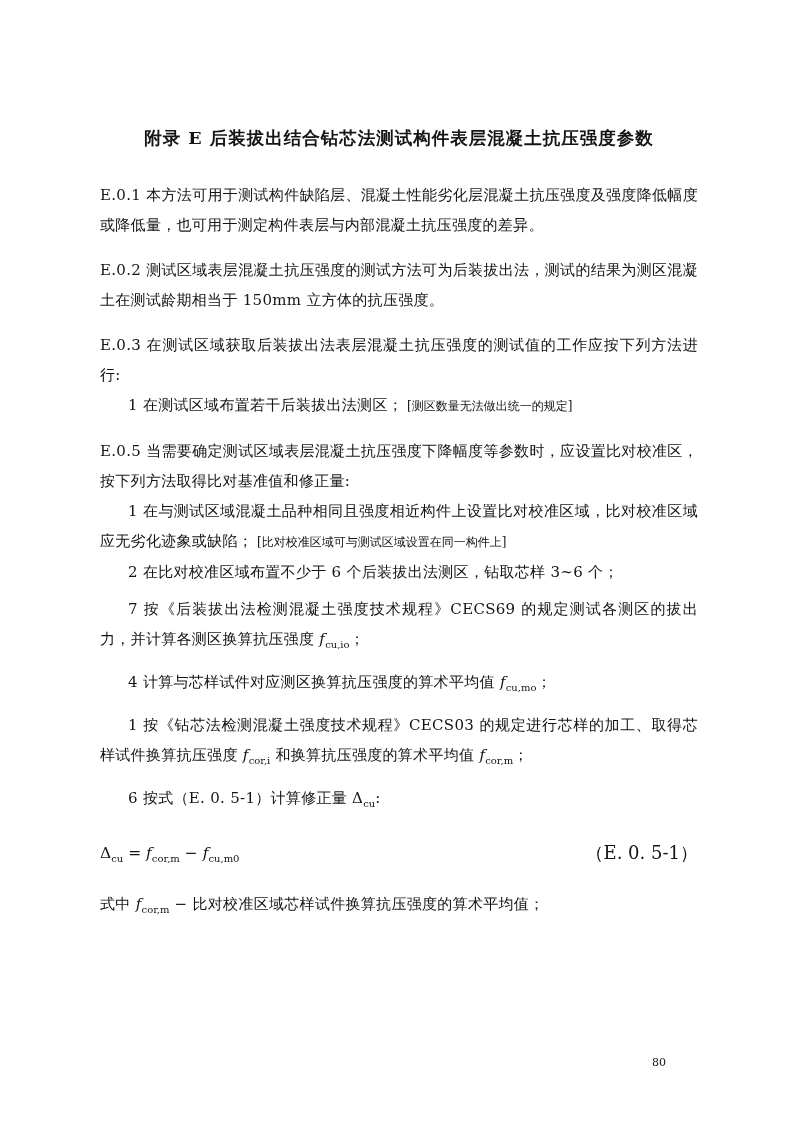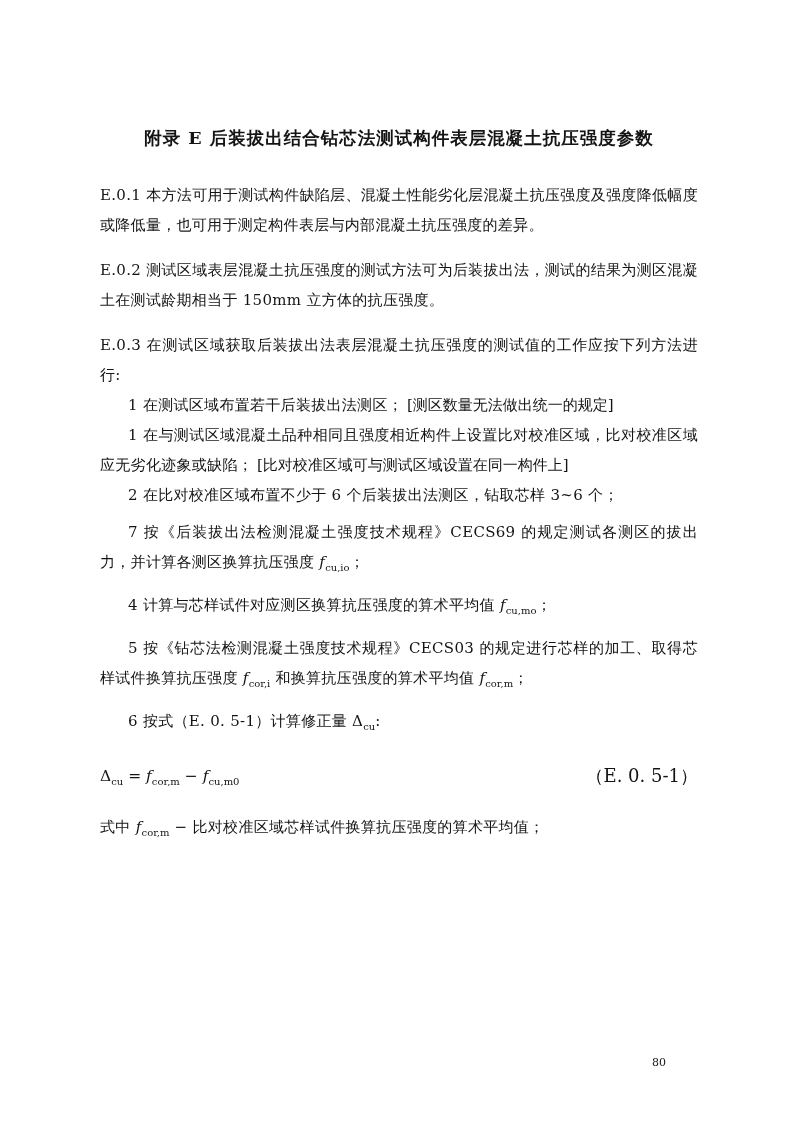--- a/index.html
+++ b/index.html
@@ -20,21 +20,21 @@
   }
   .clause {
     font-size: 15px; line-height: 30px; text-align: justify;
     margin-top: 15px; letter-spacing: 0.3px;
   }
   .item {
     font-size: 15px; line-height: 30px; text-align: justify;
     text-indent: 28px; letter-spacing: 0.3px;
   }
   .item.math { margin: 7px 0; }
-  .note { font-size: 15px; margin-left: 4px; letter-spacing: 0; }
+  .note { font-size: 12px; margin-left: 4px; letter-spacing: 0; }
   .sym { font-style: italic; font-family: "DejaVu Serif", serif; }
   .sym.up { font-style: normal; }
   sub.s { font-size: 10px; font-style: normal; letter-spacing: 0; }
   .stack {
     display: inline-flex; flex-direction: column; align-items: flex-start;
     font-size: 10px; line-height: 1.05; vertical-align: -7px;
     margin-left: 1px; letter-spacing: 0; font-style: normal;
   }
   .formula-row {
     position: relative; font-size: 15.5px; line-height: 32px;
@@ -60,30 +60,31 @@
   <p class="clause" style="margin-top:0">E.0.1  本方法可用于测试构件缺陷层、混凝土性能劣化层混凝土抗压强度及强度降低幅度或降低量，也可用于测定构件表层与内部混凝土抗压强度的差异。</p>
 
   <p class="clause">E.0.2 测试区域表层混凝土抗压强度的测试方法可为后装拔出法，测试的结果为测区混凝土在测试龄期相当于 150mm 立方体的抗压强度。</p>
 
   <p class="clause">E.0.3  在测试区域获取后装拔出法表层混凝土抗压强度的测试值的工作应按下列方法进行:</p>
 
   <p class="item"><span>1  在测试区域布置若干后装拔出法测区；</span><span class="note">[测区数量无法做出统一的规定]</span></p>
 
 
 
+  <p class="clause">E.0.5  当需要确定测试区域表层混凝土抗压强度下降幅度等参数时，应设置比对校准区，按下列方法取得比对基准值和修正量:</p>
 
   <p class="item"><span>1  在与测试区域混凝土品种相同且强度相近构件上设置比对校准区域，比对校准区域应无劣化迹象或缺陷；</span><span class="note">[比对校准区域可与测试区域设置在同一构件上]</span></p>
 
   <p class="item">2  在比对校准区域布置不少于 6 个后装拔出法测区，钻取芯样 3~6 个；</p>
 
   <p class="item math"><span>7 按《后装拔出法检测混凝土强度技术规程》CECS69 的规定测试各测区的拔出力，并计算各测区换算抗压强度 </span><span class="sym">f</span><sub class="s">cu,io</sub><span>；</span></p>
 
   <p class="item math"><span>4  计算与芯样试件对应测区换算抗压强度的算术平均值 </span><span class="sym">f</span><sub class="s">cu,mo</sub><span>；</span></p>
 
-  <p class="item math"><span>5  按《钻芯法检测混凝土强度技术规程》CECS03  的规定进行芯样的加工、取得芯样试件换算抗压强度 </span><span class="sym">f</span><sub class="s">cor,i</sub><span> 和换算抗压强度的算术平均值 </span><span class="sym">f</span><sub class="s">cor,m</sub><span>；</span></p>
+  <p class="item math"><span>1  按《钻芯法检测混凝土强度技术规程》CECS03  的规定进行芯样的加工、取得芯样试件换算抗压强度 </span><span class="sym">f</span><sub class="s">cor,i</sub><span> 和换算抗压强度的算术平均值 </span><span class="sym">f</span><sub class="s">cor,m</sub><span>；</span></p>
 
   <p class="item math"><span>6  按式（E. 0. 5-1）计算修正量 </span><span class="sym up">Δ</span><sub class="s">cu</sub><span>:</span></p>
 
   <p class="formula-row"><span class="sym up">Δ</span><sub class="s">cu</sub><span> = </span><span class="sym">f</span><sub class="s">cor,m</sub><span> − </span><span class="sym">f</span><sub class="s">cu,m0</sub><span class="eq-no">（E. 0. 5-1）</span></p>
 
   <p class="where"><span>式中 </span><span class="sym">f</span><sub class="s">cor,m</sub><span> − 比对校准区域芯样试件换算抗压强度的算术平均值；</span></p>
 
   <span class="page-number">80</span>
 
 </div>

